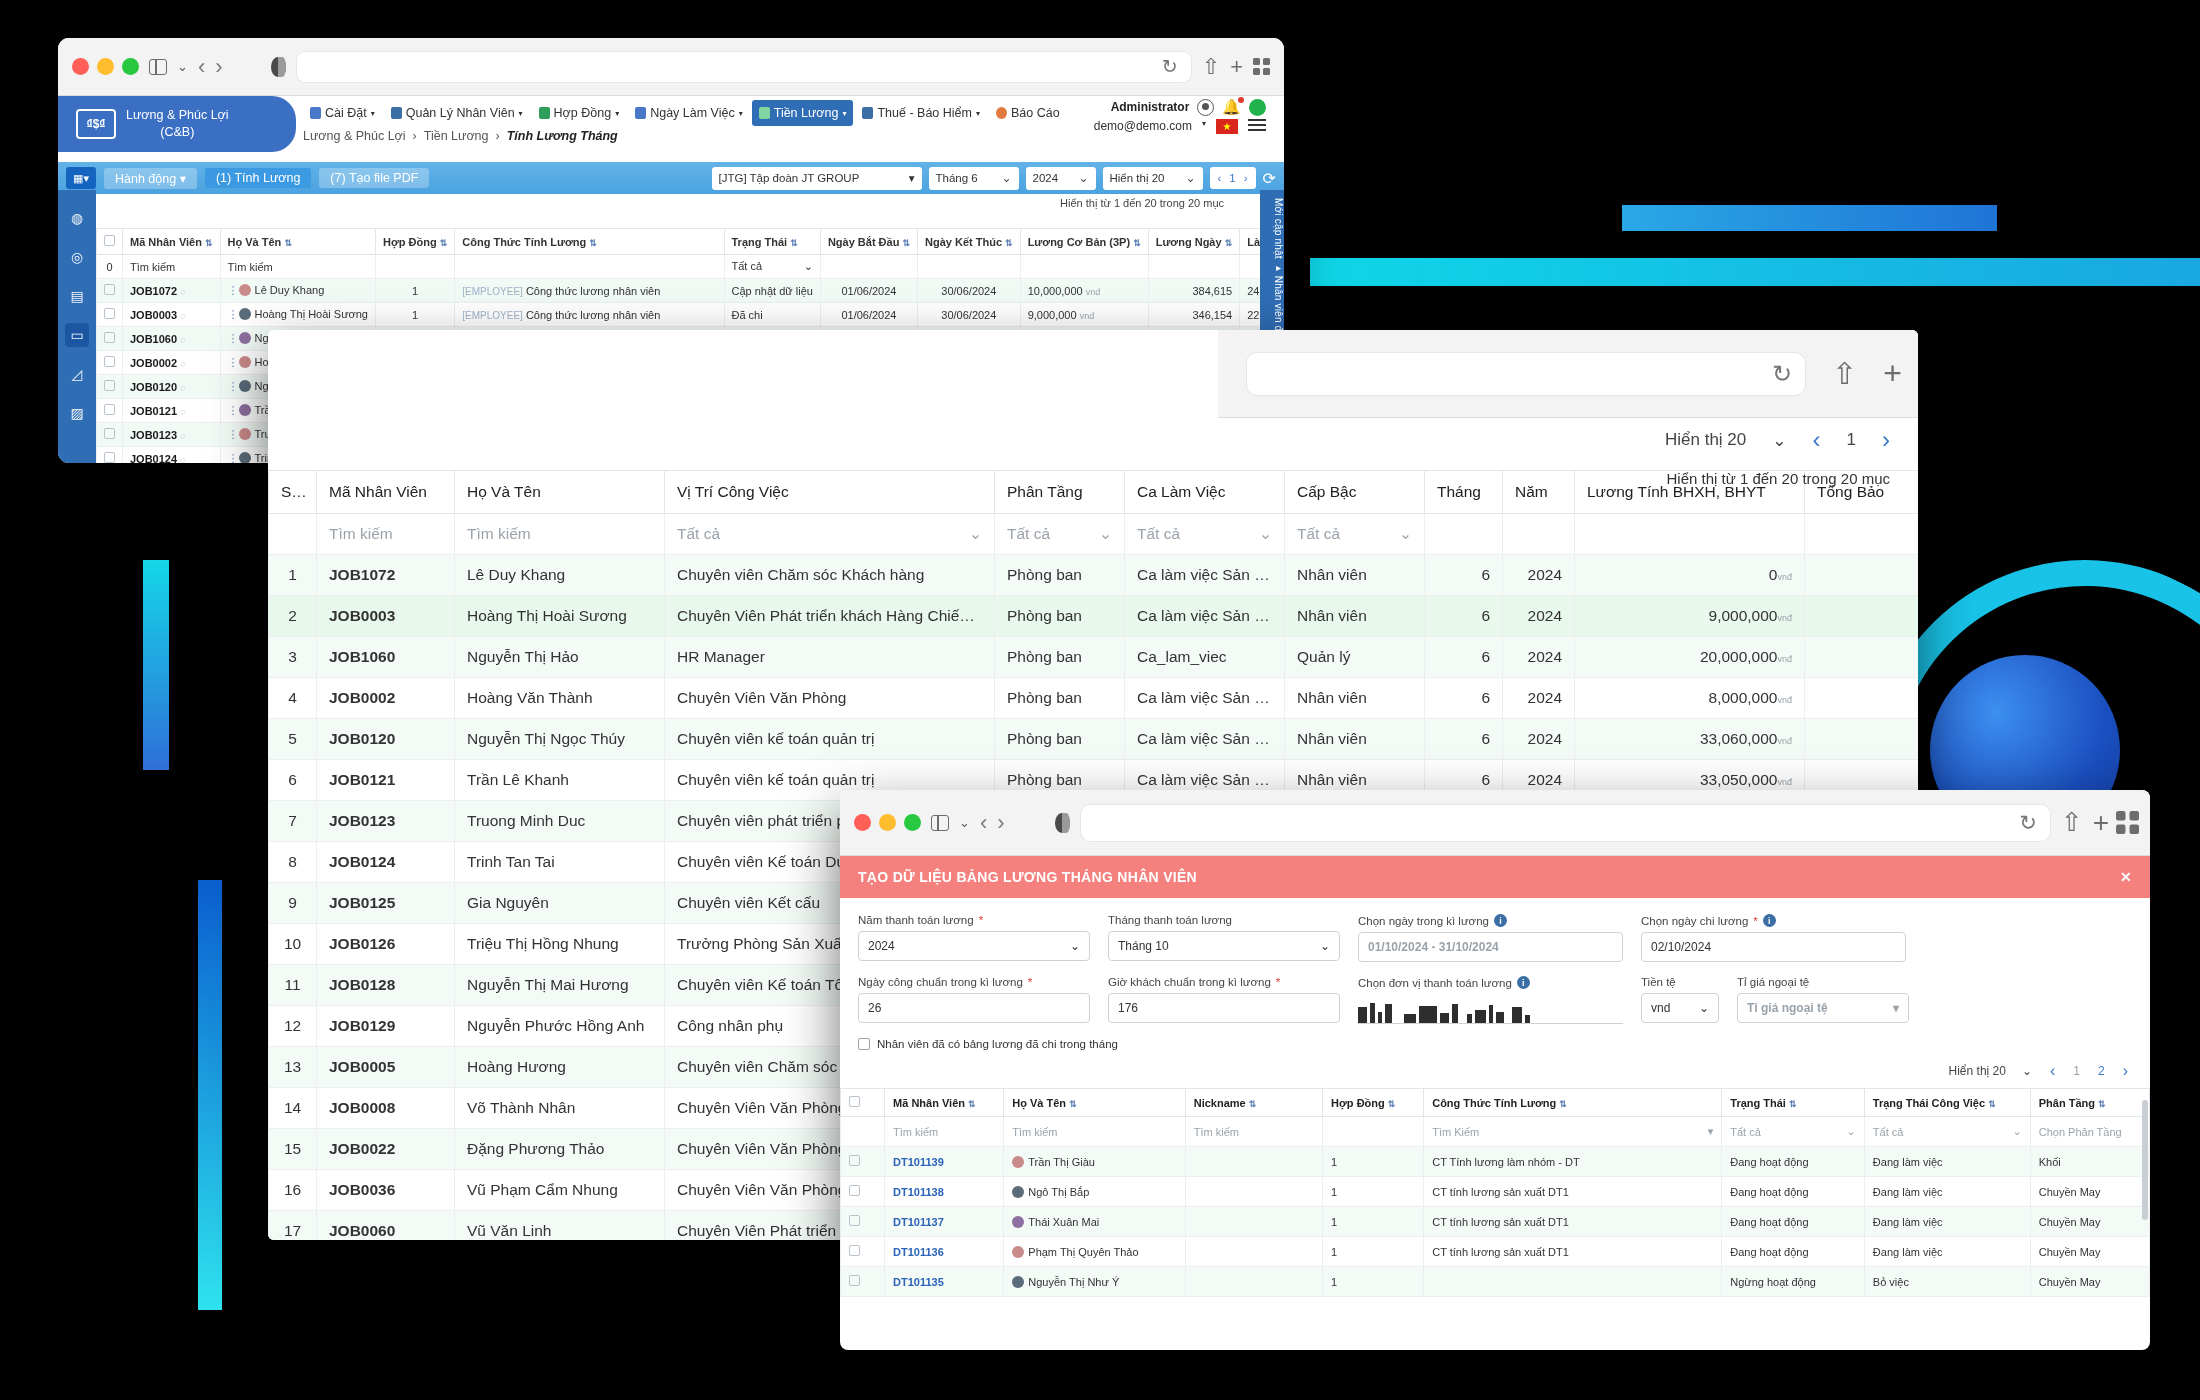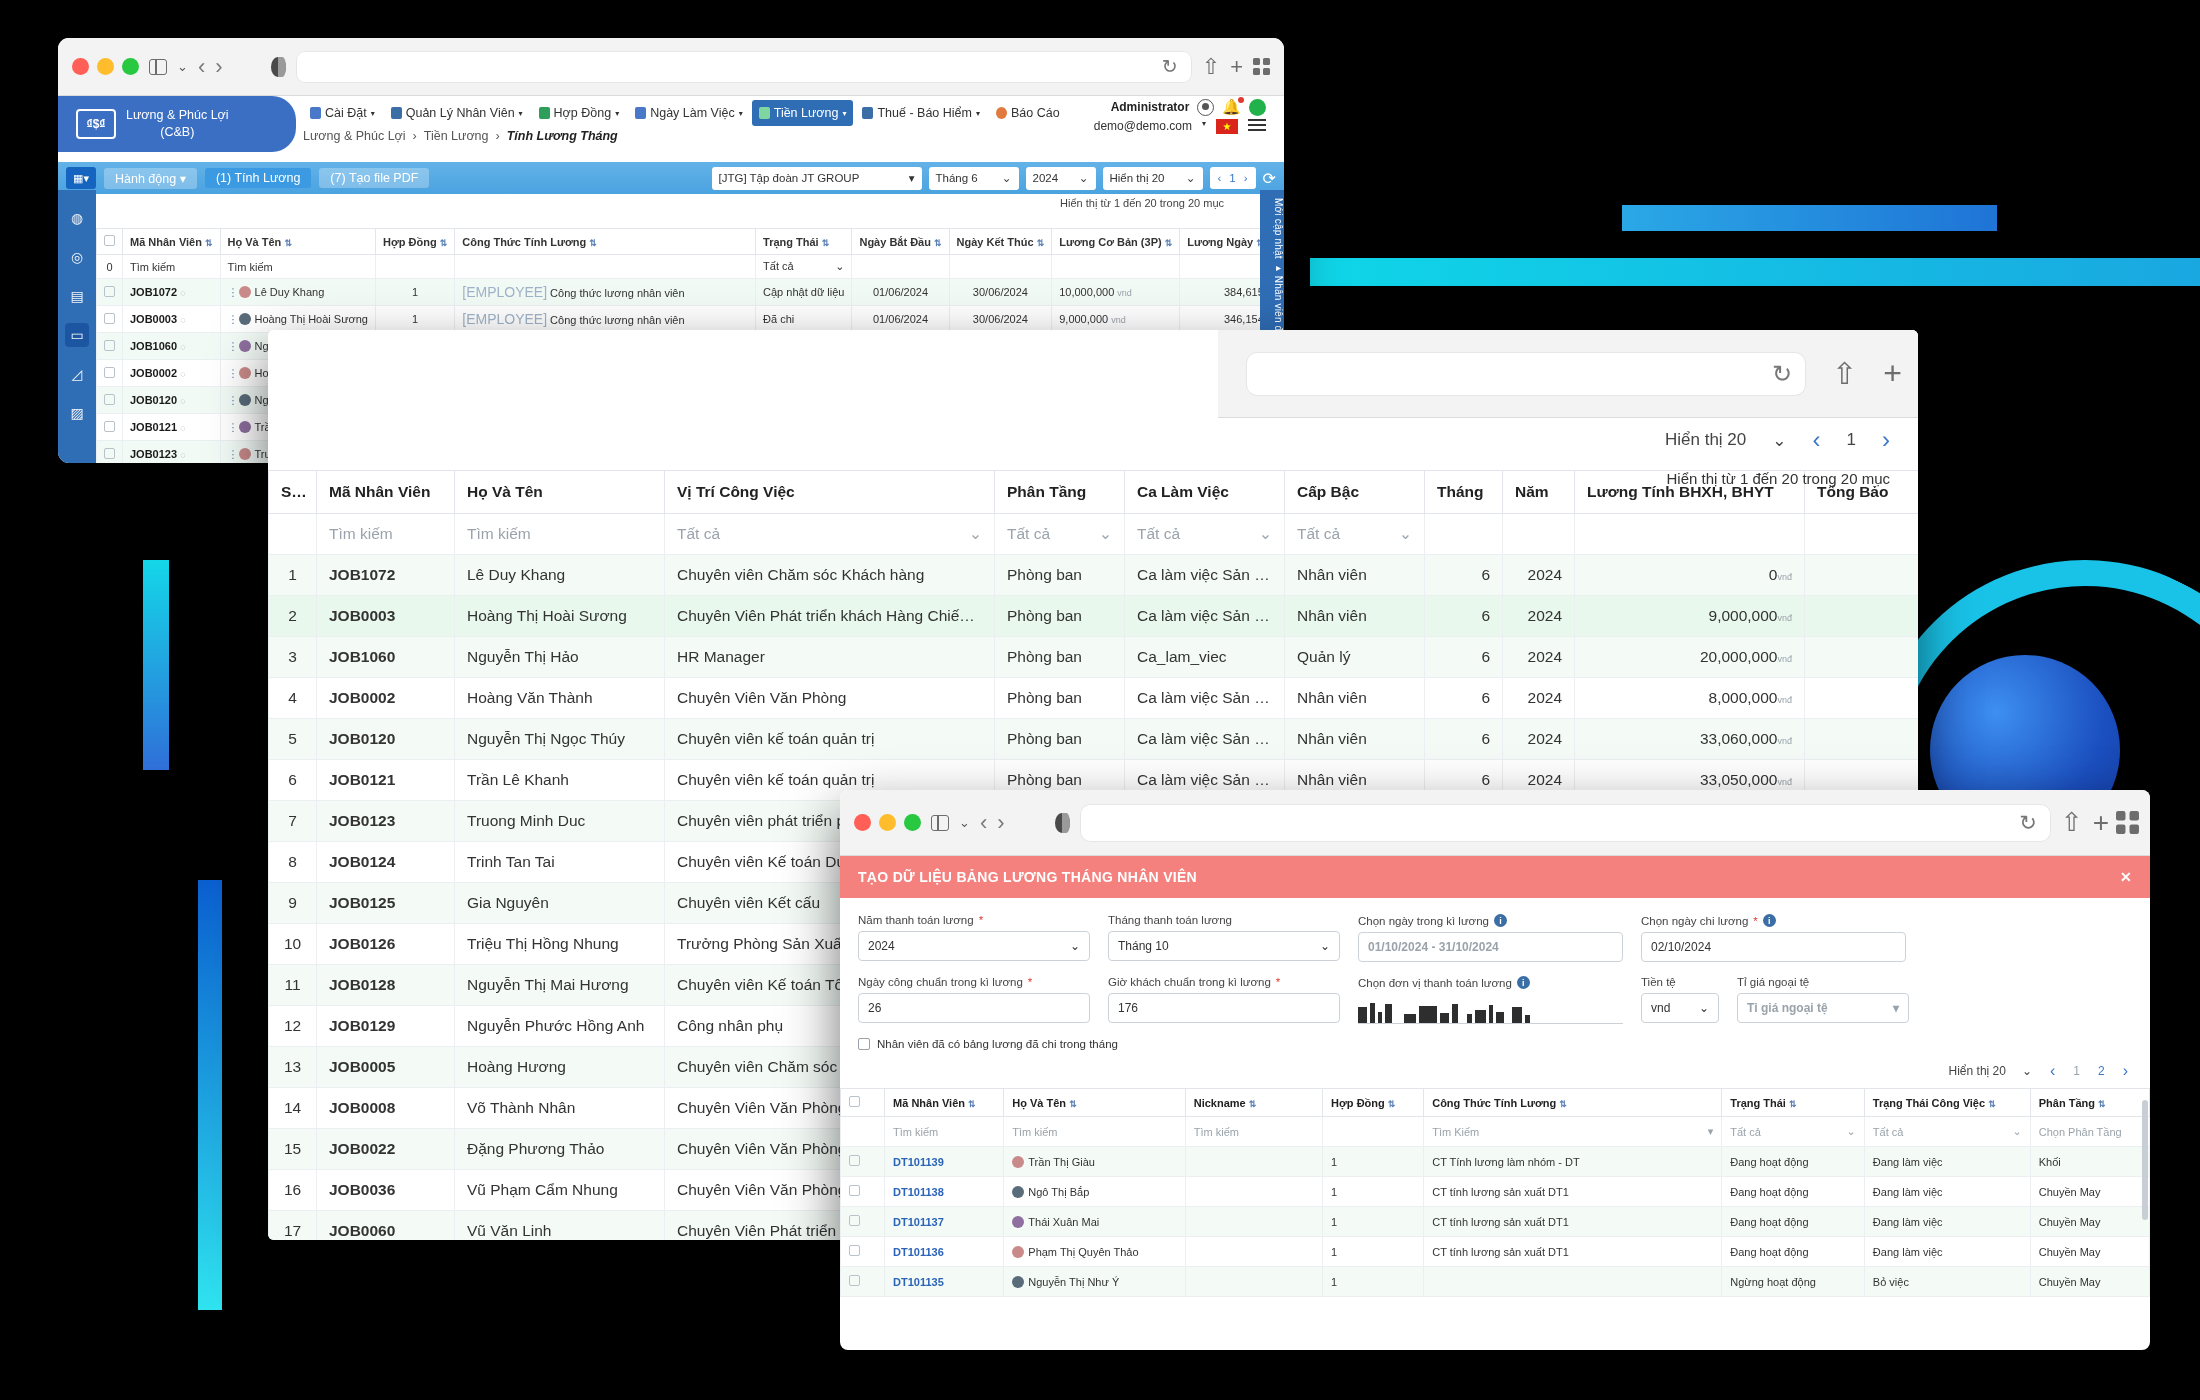--- a/index.html
+++ b/index.html
@@ -139,21 +139,21 @@
   table.grid { border-collapse:collapse; width:100%; font-size:11px; }
   table.grid th { background:#fff; color:#333; font-weight:bold; text-align:left;
                   padding:6px 7px; border:1px solid #e2e6ea; white-space:nowrap; }
   table.grid td { padding:5px 7px; border:1px solid #eceff1; color:#333; white-space:nowrap; }
   .srow td { color:#9aa3ab; }
   .zebra { background:#f2faf6; }
   .code { font-weight:bold; color:#1a1a1a; }
   .muted { color:#9aa3ab; font-size:9px; }
   .teal { color:#1c9fc4; }
   .green { color:#23a455; }
-  .tagpfx { color:#9fb3c8; font-size:14px; }
+  .tagpfx { color:#9fb3c8; font-size:10px; }
   .av { width:12px; height:12px; border-radius:50%; background:#7e8b97; display:inline-block;
         vertical-align:-2px; margin-right:4px;}
   .av.p1{background:#c98a8a;} .av.p2{background:#5a6b7a;} .av.p3{background:#8e6fa0;}
   .kebab { color:#5a7fb5; letter-spacing:0; font-size:11px; }
   .rt { text-align:right; }
   .ct { text-align:center; }
   .sortic { color:#5a7fb5; font-size:9px; }
   .cbx { width:11px; height:11px; border:1px solid #b9c2cb; border-radius:2px; display:inline-block; }
 
   
@@ -161,21 +161,21 @@
   .w2-topstrip { height:140px; background:#fff; position:relative; }
   .w2-chrome-right { position:absolute; right:0; top:0; width:700px; height:88px;
                      background:#f3f3f3; display:flex; align-items:center; gap:26px;
                      padding:0 28px; border-bottom:1px solid #dcdcdc; }
   .w2-pagerow { position:absolute; right:28px; top:96px; display:flex; align-items:center; gap:26px;
                 font-size:17px; color:#444; }
   .w2-pagerow .pg { color:#3b78c8; font-size:24px; }
   .w2-countline { position:absolute; right:28px; top:140px; font-size:15px; color:#333; }
 
   table.big { border-collapse:collapse; width:100%; font-size:15.5px; table-layout:fixed; }
-  table.big th { text-align:left; font-weight:bold; color:#222; padding:12px 12px;
+  table.big th { text-align:left; font-weight:normal; color:#222; padding:12px 12px;
                  border:1px solid #e2e6ea; background:#fff; white-space:nowrap;
                  overflow:hidden; text-overflow:ellipsis; }
   table.big td { padding:11px 12px; border:1px solid #eceff1; color:#333;
                  white-space:nowrap; overflow:hidden; text-overflow:ellipsis; }
   table.big tr.sub td { color:#9aa3ab; }
   table.big tr.hl td { background:#e9f8ec; }
   table.big tr.z td { background:#f4fbf7; }
   .selbox { display:flex; align-items:center; justify-content:space-between; gap:8px; color:#9aa3ab;}
 
   

